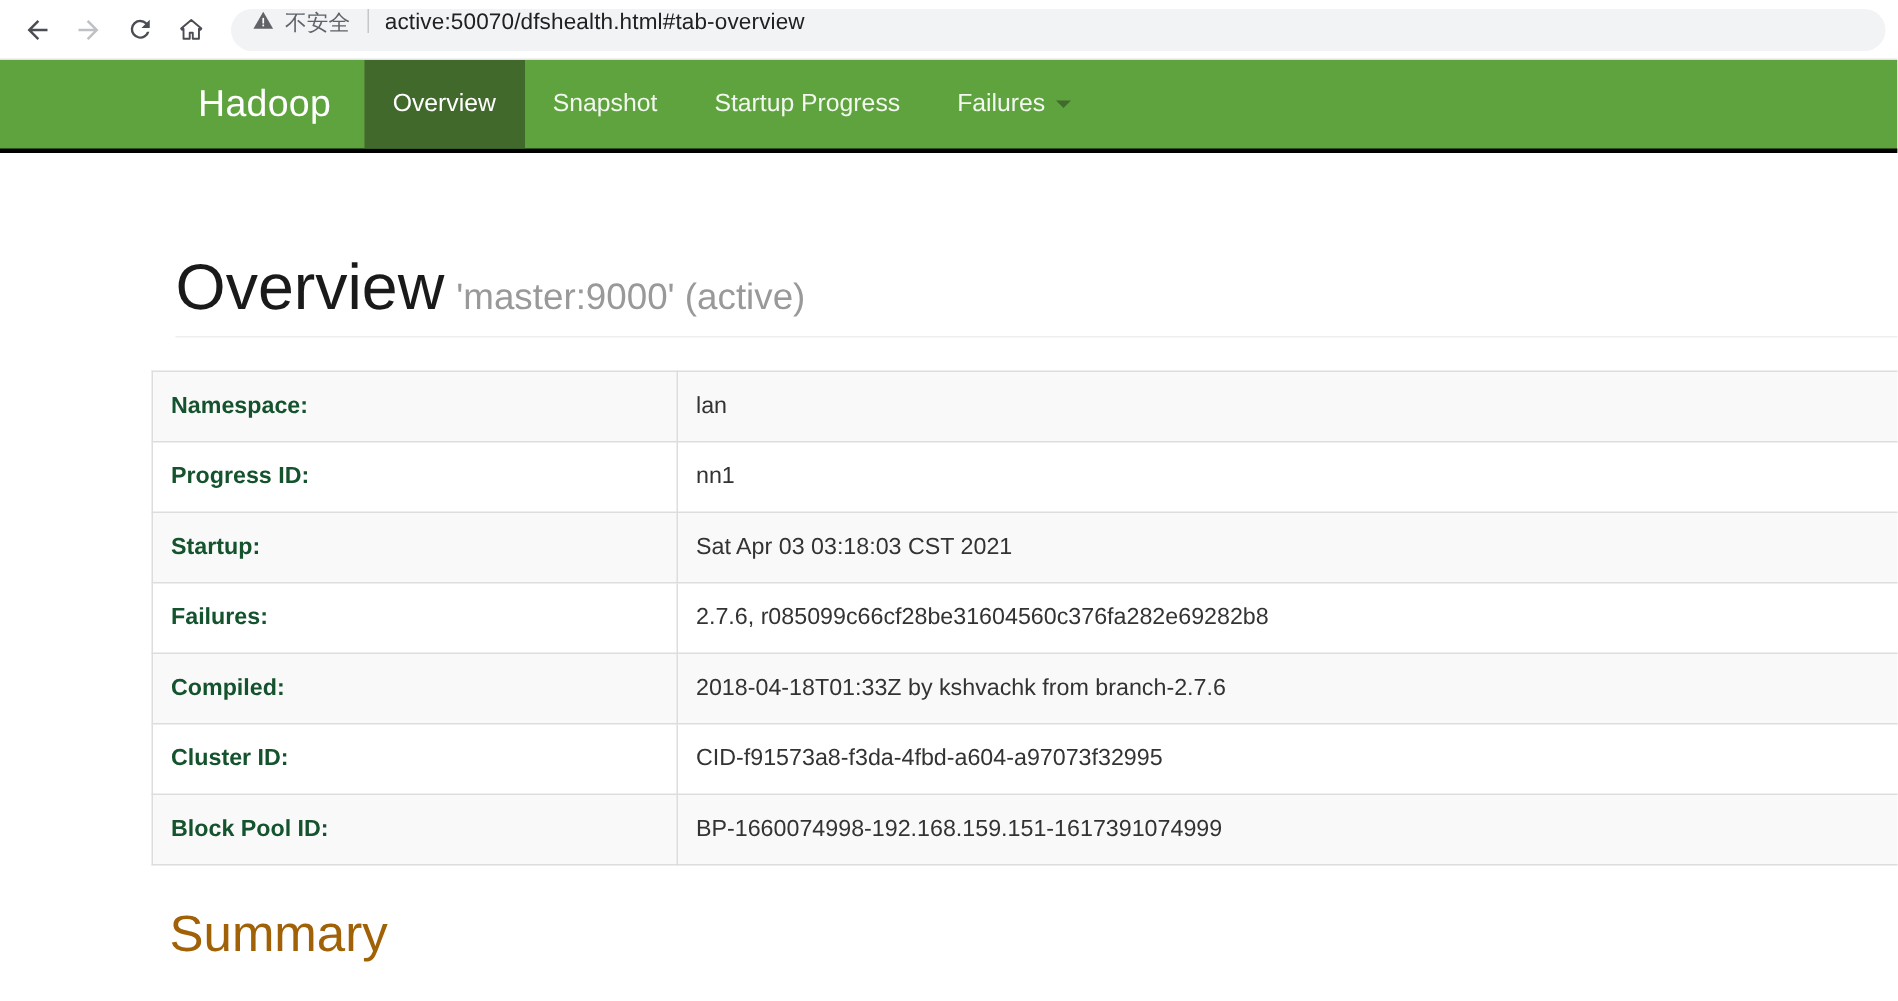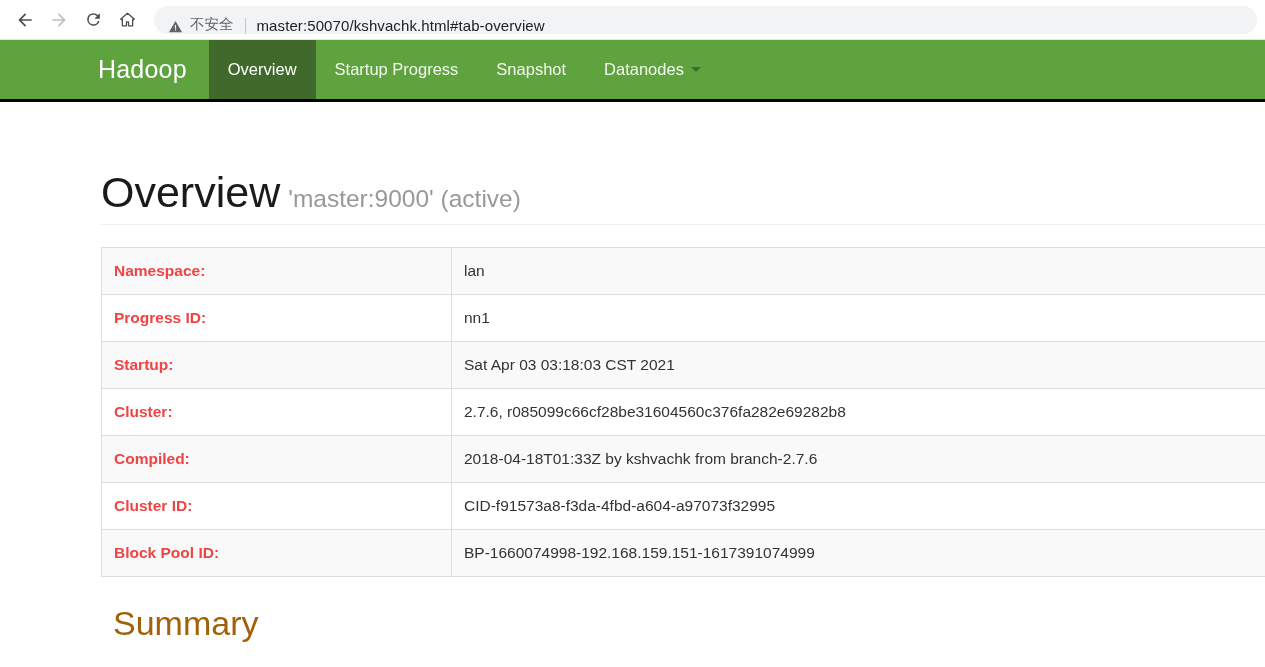--- a/index.html
+++ b/index.html
@@ -33,21 +33,21 @@
   }
   .nav-btn svg { display: block; }
 
   .omnibox {
     flex: 1 1 auto;
     height: 28px;
     margin-left: 10px;
     background: #f1f3f4;
     border-radius: 14px;
     display: flex;
-    align-items: flex-end;
+    align-items: flex-start;
     padding: 0 14px;
     box-sizing: border-box;
     min-width: 0;
   }
   .warn-icon { flex: 0 0 auto; display: flex; align-items: center; margin-right: 7px; }
   .insecure-label {
     font-size: 14.5px;
     color: #5f6368;
     white-space: nowrap;
     flex: 0 0 auto;
@@ -68,21 +68,21 @@
     letter-spacing: 0.1px;
   }
 
   
   .navbar {
     height: 62px;
     background: #5fa33f;
     border-bottom: 3px solid #000000;
     display: flex;
     align-items: stretch;
-    padding-left: 86px;
+    padding-left: 120px;
     box-sizing: border-box;
   }
   .brand {
     display: flex;
     align-items: center;
     color: #ffffff;
     font-size: 25px;
     font-weight: normal;
     padding: 0 22px 0 12px;
     letter-spacing: 0.2px;
@@ -115,20 +115,21 @@
   
   .content {
     padding: 0 0 0 101px;
     box-sizing: border-box;
   }
   .page-header {
     padding-top: 68px;
     padding-bottom: 9px;
     border-bottom: 1px solid #eeeeee;
     margin-right: 0;
+    margin-left: 16px;
   }
   .page-title {
     font-size: 43px;
     font-weight: normal;
     color: #1a1a1a;
     line-height: 1.05;
     margin: 0;
     white-space: nowrap;
   }
   .page-title .subtitle {
@@ -148,21 +149,21 @@
     border: 1px solid #dddddd;
     padding: 12px 0 12px 12px;
     vertical-align: middle;
     line-height: 1.42;
   }
   table.overview-table tr.odd td { background: #f9f9f9; }
   table.overview-table tr.even td { background: #ffffff; }
   table.overview-table td.key {
     width: 337px;
     font-weight: bold;
-    color: #ef4444;
+    color: #14532d;
   }
   table.overview-table td.val { white-space: nowrap; }
 
   .section-title {
     font-size: 34px;
     font-weight: normal;
     color: #a16207;
     margin: 28px 0 0 12px;
     line-height: 1.1;
   }
@@ -199,39 +200,39 @@
   <div class="omnibox">
     <span class="warn-icon">
       <svg width="15" height="15" viewBox="0 0 24 24">
         <path d="M12 3 1.5 21h21z" fill="#5f6368"></path>
         <rect x="11.1" y="9.5" width="1.8" height="6" fill="#ffffff"></rect>
         <rect x="11.1" y="16.6" width="1.8" height="1.9" fill="#ffffff"></rect>
       </svg>
     </span>
     <span class="insecure-label">不安全</span>
     <span class="omni-sep"></span>
-    <span class="url-text">master:50070/kshvachk.html#tab-overview</span>
+    <span class="url-text">active:50070/dfshealth.html#tab-overview</span>
   </div>
 </div>
 
 <div class="navbar">
   <a class="brand">Hadoop</a>
 
   <div class="nav-links">
     <a class="nav-item active">
       <span>Overview</span>
     </a>
     <a class="nav-item">
+      <span>Snapshot</span>
+    </a>
+    <a class="nav-item">
       <span>Startup Progress</span>
     </a>
     <a class="nav-item">
-      <span>Snapshot</span>
-    </a>
-    <a class="nav-item">
-      <span>Datanodes</span>
+      <span>Failures</span>
       <span class="caret"></span>
     </a>
   </div>
 </div>
 
 <div class="content">
 
   <div class="page-header">
     <h1 class="page-title">
       <span>Overview</span><span class="subtitle">'master:9000' (active)</span>
@@ -246,21 +247,21 @@
       </tr>
       <tr class="even">
         <td class="key">Progress ID:</td>
         <td class="val">nn1</td>
       </tr>
       <tr class="odd">
         <td class="key">Startup:</td>
         <td class="val">Sat Apr 03 03:18:03 CST 2021</td>
       </tr>
       <tr class="even">
-        <td class="key">Cluster:</td>
+        <td class="key">Failures:</td>
         <td class="val">2.7.6, r085099c66cf28be31604560c376fa282e69282b8</td>
       </tr>
       <tr class="odd">
         <td class="key">Compiled:</td>
         <td class="val">2018-04-18T01:33Z by kshvachk from branch-2.7.6</td>
       </tr>
       <tr class="even">
         <td class="key">Cluster ID:</td>
         <td class="val">CID-f91573a8-f3da-4fbd-a604-a97073f32995</td>
       </tr>

